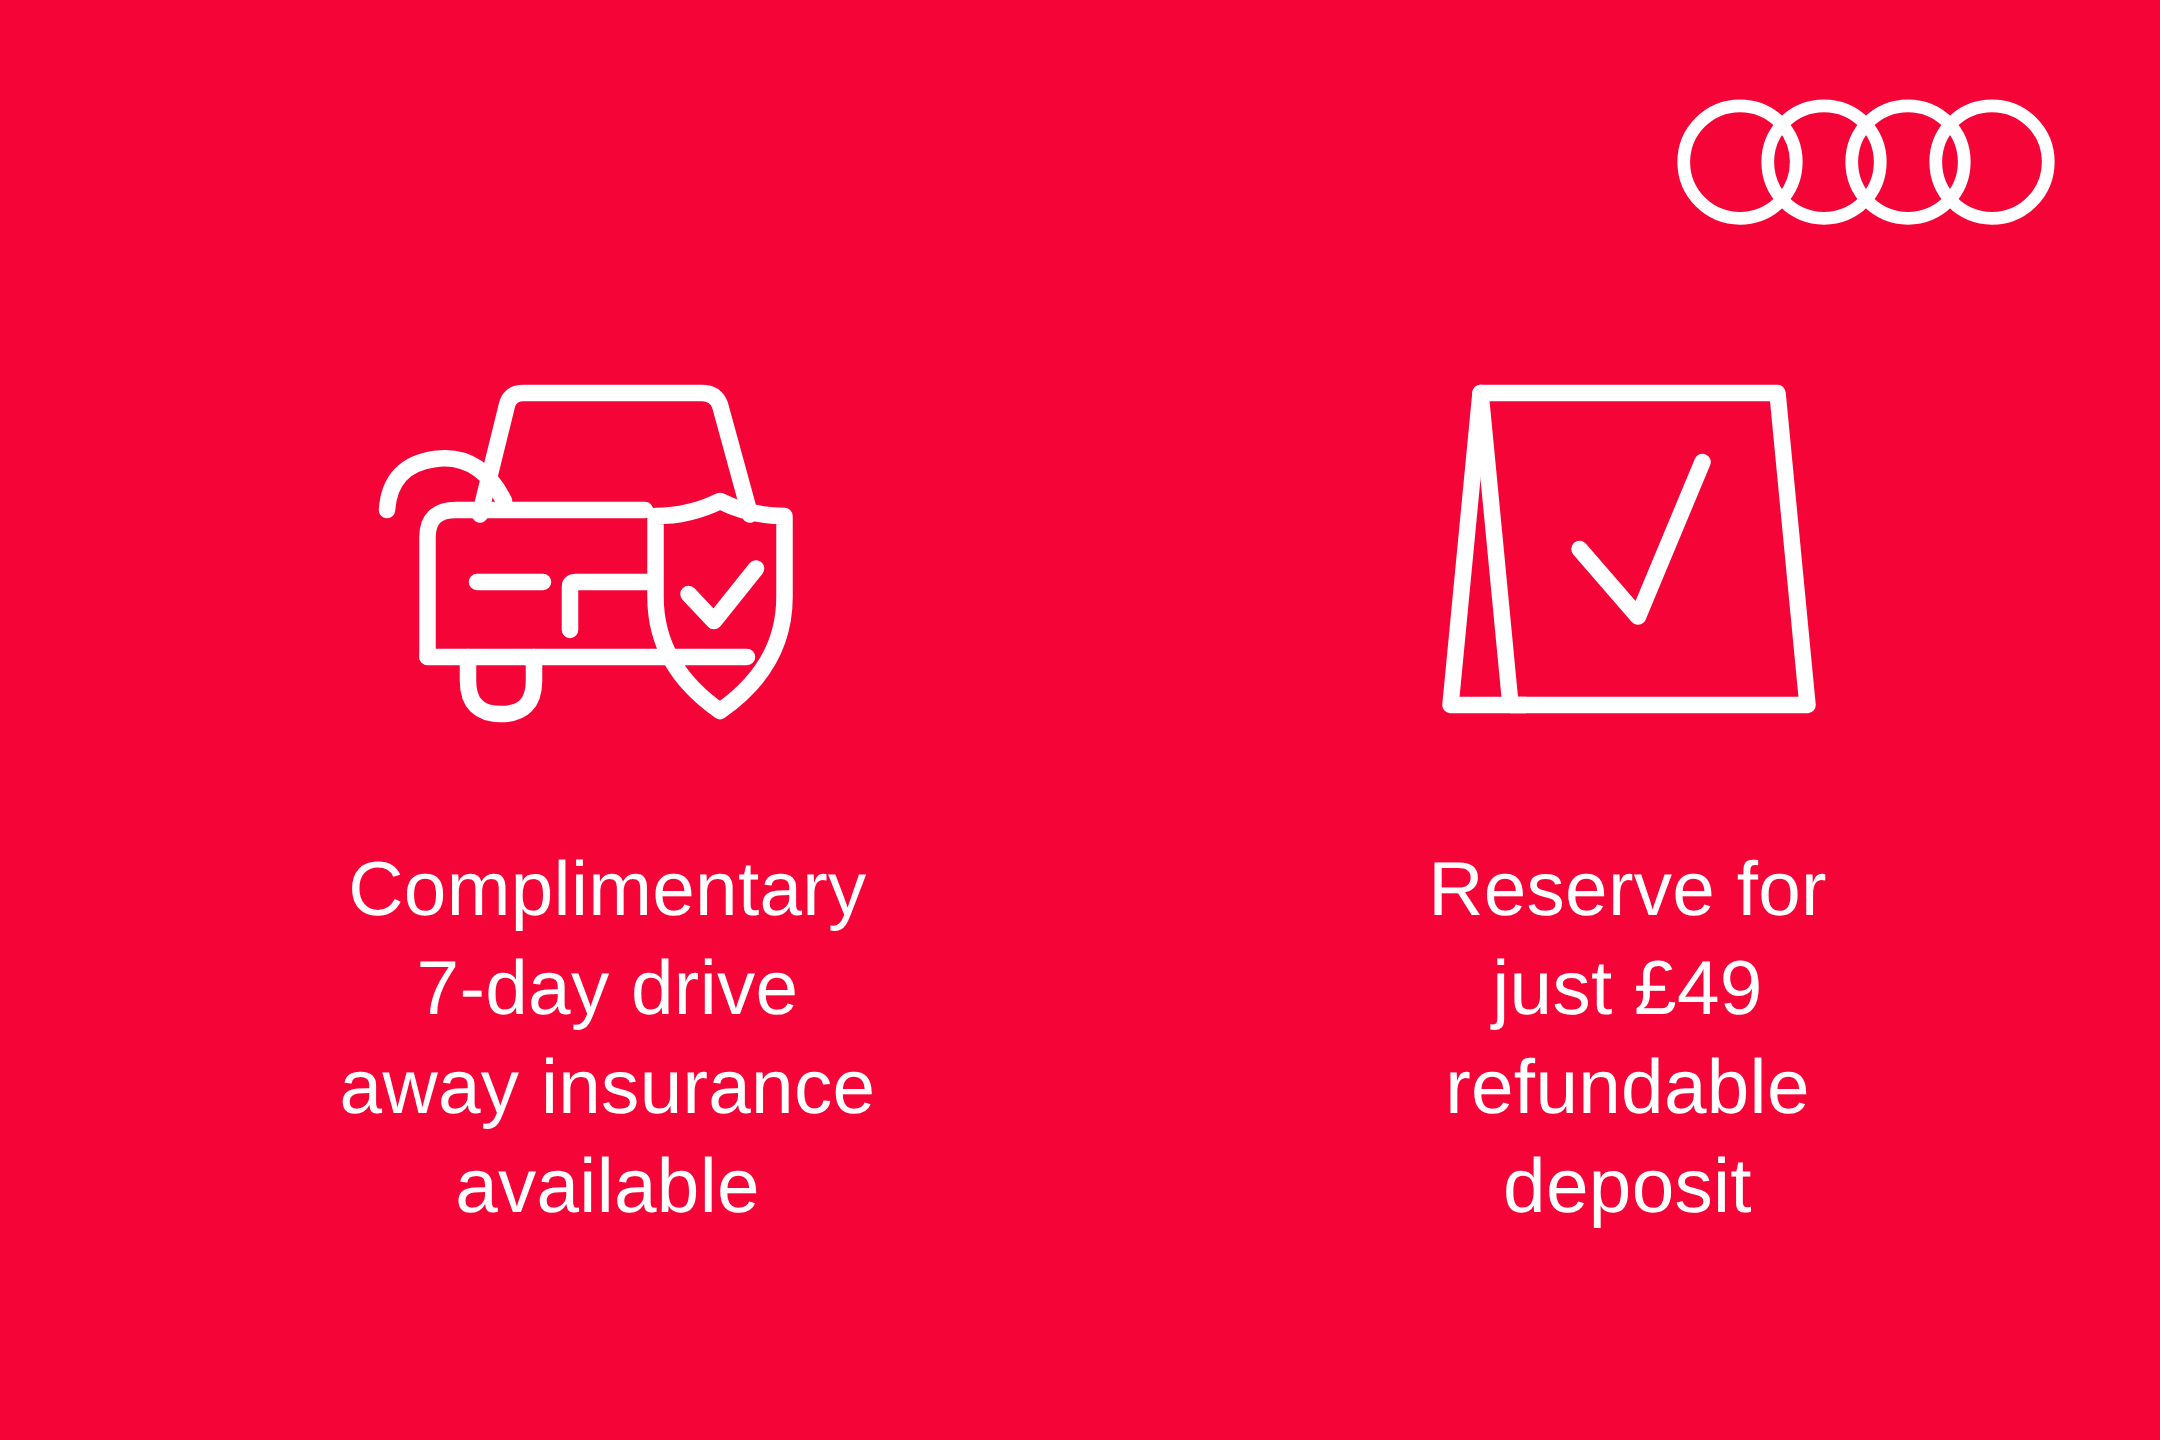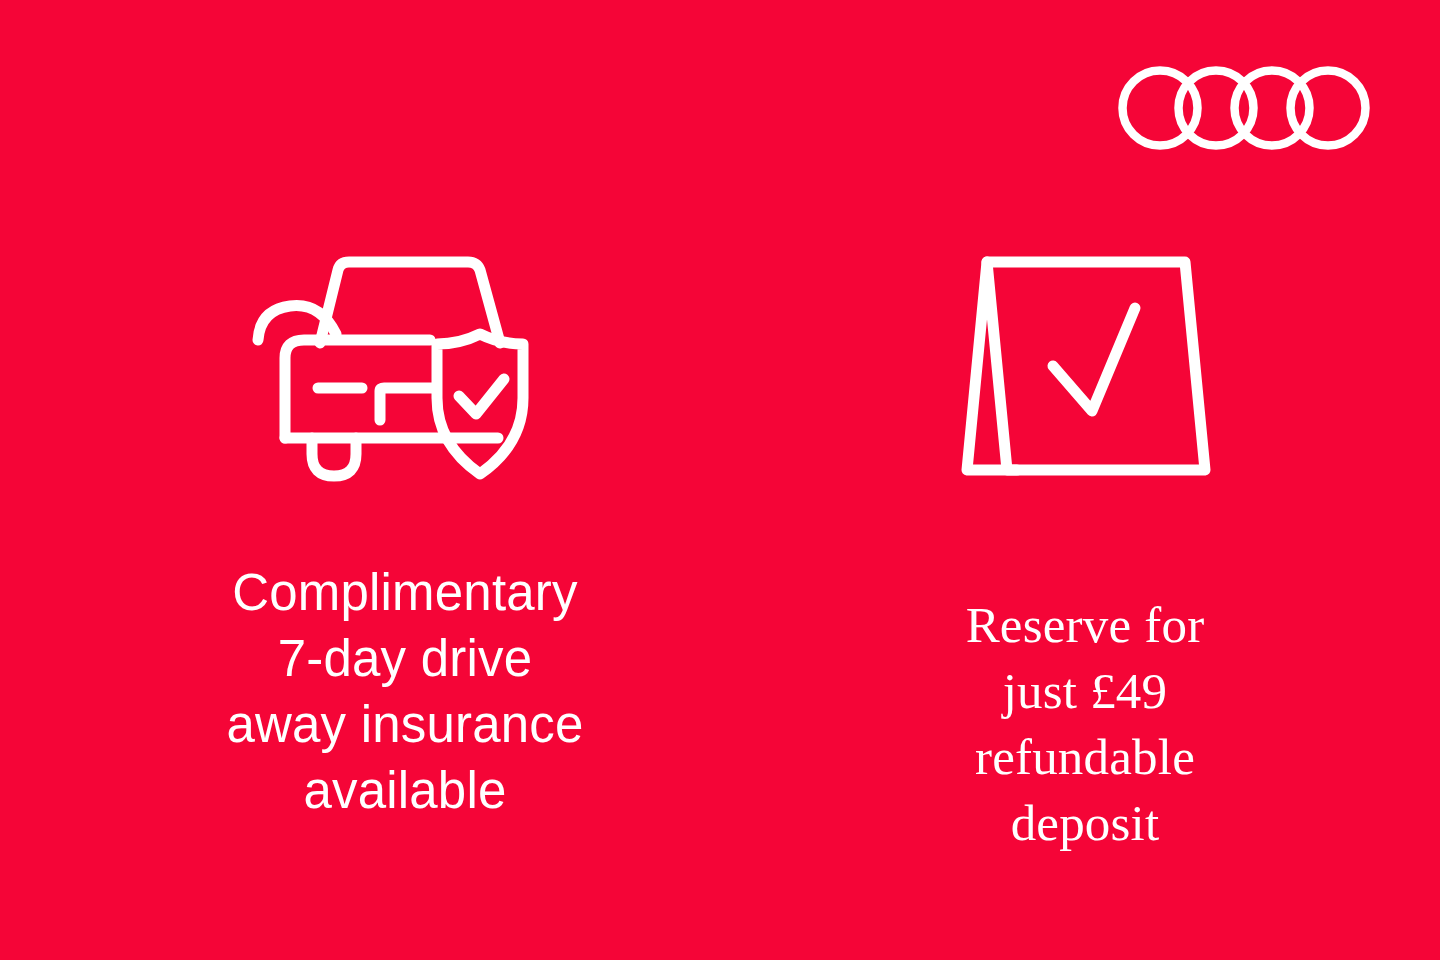--- a/index.html
+++ b/index.html
@@ -71,22 +71,21 @@
     line-height: 66px;
     font-weight: 400;
     letter-spacing: 0.2px;
     text-align: center;
     white-space: pre-line;
   }
   .feature-card.left .feature-caption {
     margin-top: 72px;
   }
   .feature-card.right .feature-caption {
-    margin-top: 104px;
-    font-family: Liberation Serif, serif;
+    margin-top: 72px;
   }
 </style>
 </head>
 <body>
 
 <div class="promo-panel">
 
   <div class="brand-logo">
     <svg viewBox="0 0 252 92" width="252" height="92" aria-hidden="true">
       <g fill="none" stroke="#ffffff" stroke-width="8.5">

